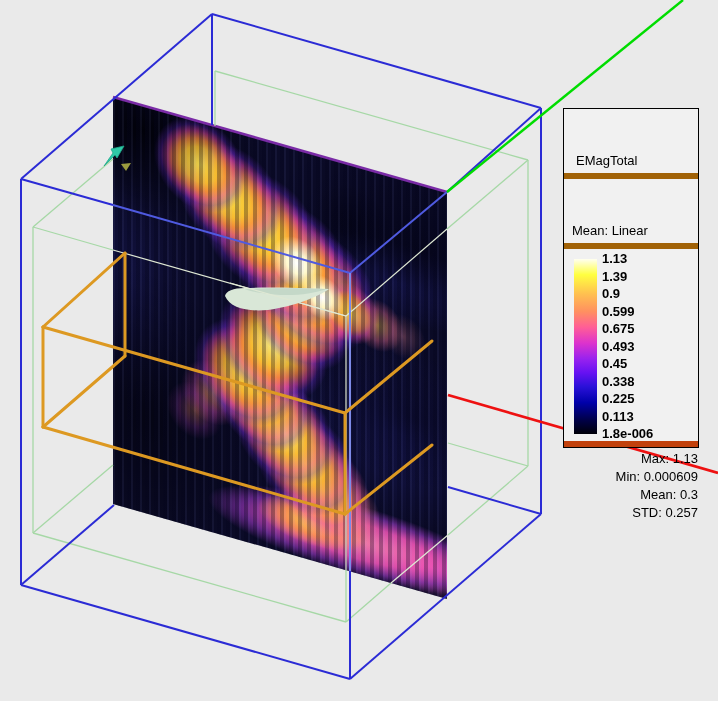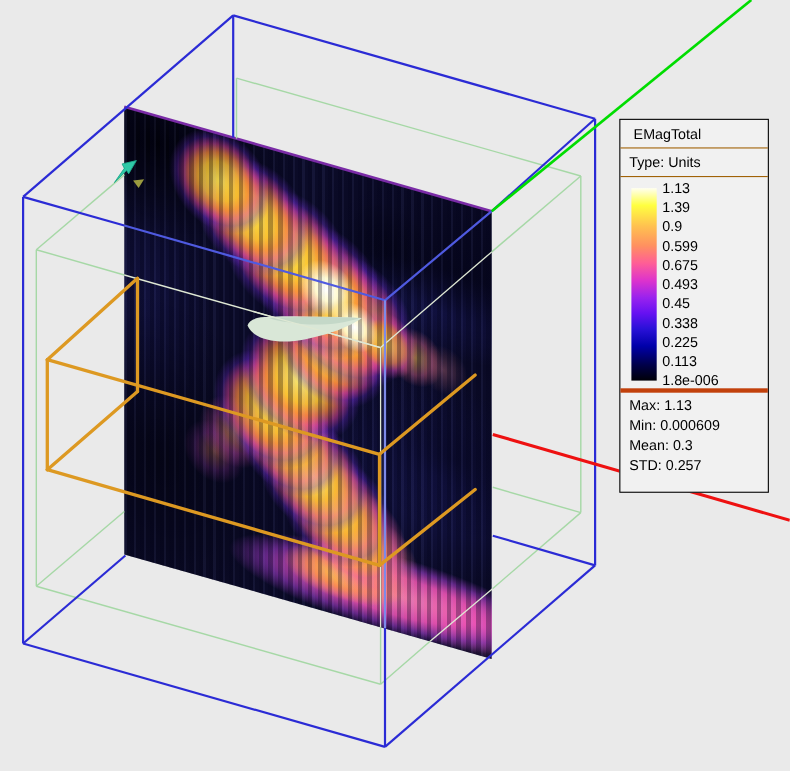--- a/index.html
+++ b/index.html
@@ -74,37 +74,37 @@
   .axg    {stroke:var(--axis_green,#00dd00);stroke-width:2.4;fill:none;}
   .axr    {stroke:var(--axis_red,#ee1111);stroke-width:2.8;fill:none;}
   .pborder{stroke:var(--plane_border,#7a2ba6);stroke-width:2.5;fill:none;}
 
   
   .legend{
     position:absolute;left:563px;top:108px;width:136px;height:340px;
     background:#f1f1f1;border:1px solid #000;box-sizing:border-box;
     z-index:10;font-size:13px;color:#000;
   }
-  .legend-row{border-bottom:1px solid #a16207;height:25px;line-height:25px;white-space:nowrap;overflow:hidden;}
+  .legend-row{border-bottom:6px solid #a16207;height:25px;line-height:25px;white-space:nowrap;overflow:hidden;margin-top:39px;}
   .legend-title{padding-left:12px;}
   .legend-type{padding-left:8px;}
-  .legend-barzone{position:relative;height:192px;border-bottom:4px solid #c2410c;}
+  .legend-barzone{position:relative;height:192px;border-bottom:6px solid #c2410c;font-weight:bold;}
   .colorbar{
     position:absolute;left:10px;top:10px;width:23px;height:175px;
     background:linear-gradient(180deg,
       #fffff0 0%, #ffff40 9%, #ffc050 20%, #ff9060 30%, #ff5e96 39%,
       #dd33cc 48%, #9922ee 57%, #6611f2 65%, #2a11d8 73%, #0000aa 82%,
       #000048 92%, #000008 100%);
   }
   .scale-labels{
     position:absolute;left:38px;top:2px;height:191px;width:92px;
     display:flex;flex-direction:column;justify-content:space-between;
   }
   .scale-label{height:16px;line-height:16px;font-size:13px;}
-  .legend-stats{padding:3px 0 0 8px;}
+  .legend-stats{padding:3px 0 0 8px;text-align:right;}
   .stat-line{height:18px;line-height:18px;font-size:13px;white-space:nowrap;}
 </style>
 </head>
 <body>
 
 <div class="scene">
 
   <div class="plane"></div>
 
   <svg class="overlay" width="718" height="701" viewBox="0 0 718 701">
@@ -176,21 +176,21 @@
     </g>
 
     <g>
       <path d="M104,166 L113,153 L111,149 L124,146 L117,158 L115,155 Z" fill="#2fc9a7" stroke="#1da88a" stroke-width="0.8"></path>
       <path d="M121,164 L131,163 L126,171 Z" fill="#9b9b3f"></path>
     </g>
   </svg>
 
   <div class="legend">
     <div class="legend-row legend-title">EMagTotal</div>
-    <div class="legend-row legend-type">Type: Units</div>
+    <div class="legend-row legend-type">Mean: Linear</div>
     <div class="legend-barzone">
       <div class="colorbar"></div>
       <div class="scale-labels">
           <div class="scale-label">1.13</div>
           <div class="scale-label">1.39</div>
           <div class="scale-label">0.9</div>
           <div class="scale-label">0.599</div>
           <div class="scale-label">0.675</div>
           <div class="scale-label">0.493</div>
           <div class="scale-label">0.45</div>

